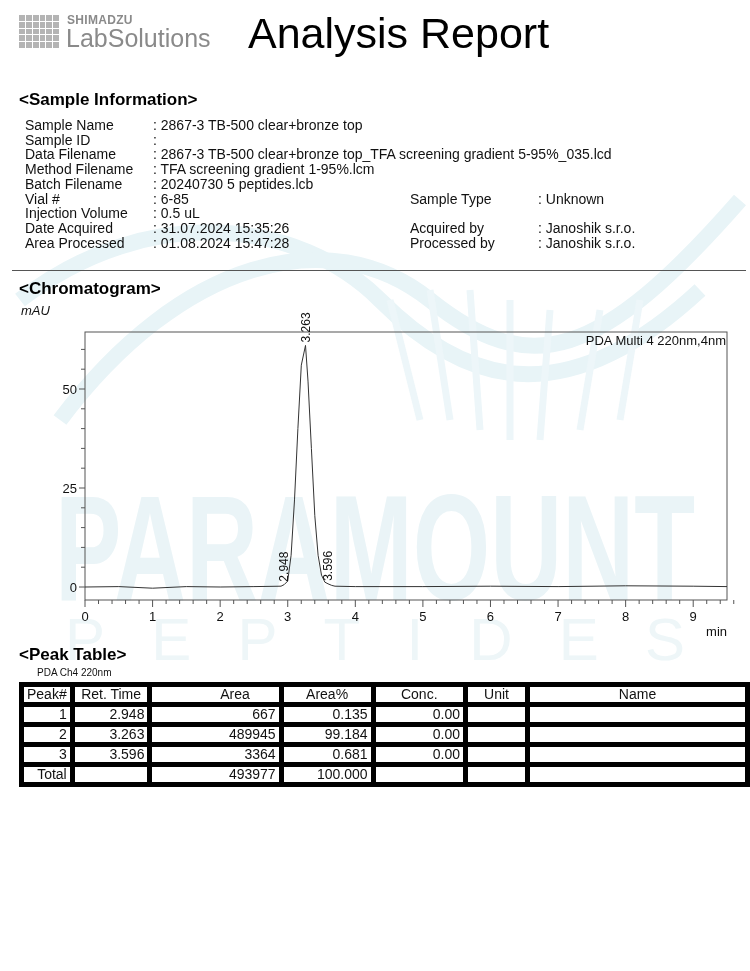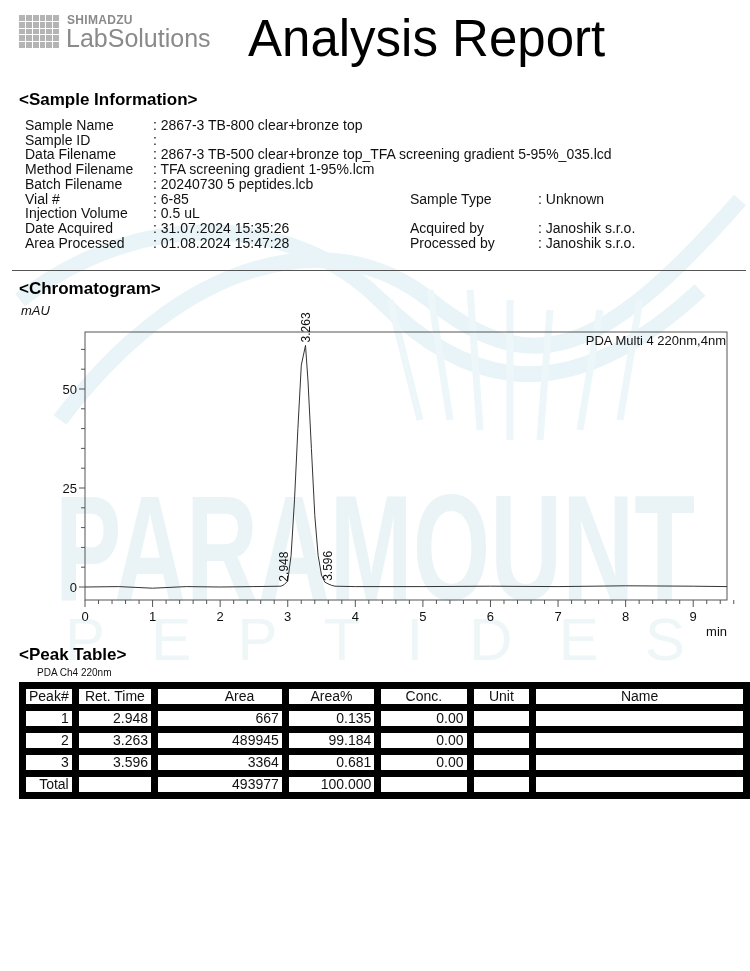--- a/index.html
+++ b/index.html
@@ -9,35 +9,35 @@
   }
   .abs { position: absolute; }
   
   #watermark { position: absolute; left: 0; top: 0; width: 750px; height: 971px; pointer-events: none; }
   
   .logo-grid { left: 19px; top: 15px; width: 40px; height: 33px;
     display: grid; grid-template-columns: repeat(6, 1fr); grid-template-rows: repeat(5, 1fr); gap: 1px; }
   .logo-grid span { background: #b4b4b4; }
   .logo-brand { left: 67px; top: 13px; font-size: 12px; font-weight: bold; color: #8a8a8a; letter-spacing: 0.3px; }
   .logo-product { left: 66px; top: 24px; font-size: 25px; color: #8a8a8a; letter-spacing: 0px; }
-  .report-title { left: 248px; top: 9px; font-size: 51px; color: #000; }
+  .report-title { left: 248px; top: 9px; font-size: 43px; color: #000; }
   .section-title { font-size: 17px; font-weight: bold; color: #000; }
   .info-row { position: absolute; left: 25px; font-size: 14px; line-height: 14.6px; height: 15px; white-space: nowrap; }
   .info-label { position: absolute; left: 0; }
   .info-value { position: absolute; left: 128px; }
   .info-row2 { position: absolute; left: 410px; font-size: 14px; line-height: 14.6px; white-space: nowrap; }
   .info-row2 .info-value { left: 128px; }
   .hr { left: 12px; top: 270px; width: 734px; height: 1px; background: #555; }
   .small { font-size: 13px; }
   
   #chart-svg { position: absolute; left: 0; top: 0; }
   
   table.peak { position: absolute; left: 19px; top: 682px; border-collapse: collapse; font-size: 14px; }
   table.peak td, table.peak th {
-    border: 7px solid #000000; height: 15px; padding: 0 3px; line-height: 15px; font-weight: normal; white-space: nowrap;
+    border: 5px solid #000000; height: 15px; padding: 0 3px; line-height: 15px; font-weight: normal; white-space: nowrap;
   }
   table.peak th { text-align: center; }
   table.peak td { text-align: right; }
 </style>
 </head>
 <body>
 
 <svg id="watermark" width="750" height="971" viewBox="0 0 750 971">
   <g fill="none" stroke="#e8f4f7" stroke-width="16">
     <path d="M20 300 C 150 200, 300 220, 380 300 S 560 420, 700 290"></path>
@@ -90,21 +90,21 @@
 </div>
 <div class="abs logo-brand">SHIMADZU</div>
 <div class="abs logo-product">LabSolutions</div>
 <div class="abs report-title">Analysis Report</div>
 
 <div class="abs section-title" style="left:19px; top:90px;">&lt;Sample Information&gt;</div>
 
 <div>
   <div class="info-row" style="top:118px;">
     <span class="info-label">Sample Name</span>
-    <span class="info-value">: 2867-3 TB-800 clear+bronze top</span>
+    <span class="info-value">: 2867-3 TB-500 clear+bronze top</span>
   </div>
   <div class="info-row" style="top:133px;">
     <span class="info-label">Sample ID</span>
     <span class="info-value">:</span>
   </div>
   <div class="info-row" style="top:147px;">
     <span class="info-label">Data Filename</span>
     <span class="info-value">: 2867-3 TB-500 clear+bronze top_TFA screening gradient 5-95%_035.lcd</span>
   </div>
   <div class="info-row" style="top:162px;">

